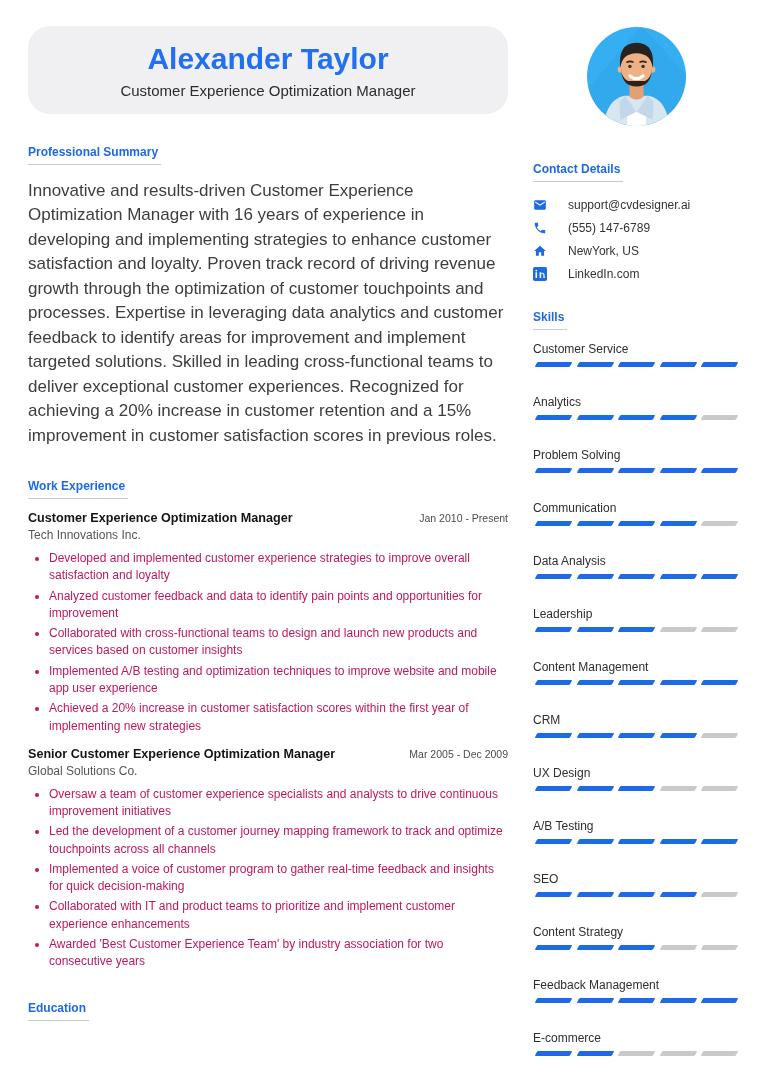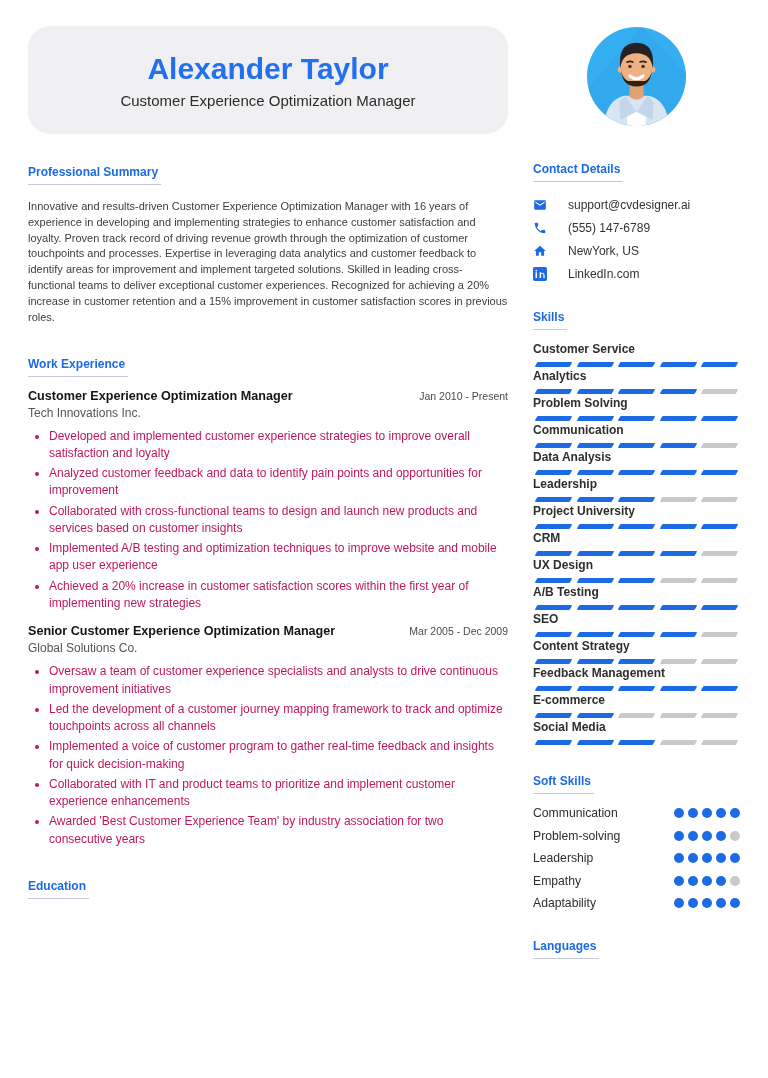--- a/index.html
+++ b/index.html
@@ -11,36 +11,36 @@
   body{
     width:768px;height:1078px;background:#ffffff;overflow:hidden;
     font-family:"Liberation Sans", sans-serif;color:#222;
   }
   .page{display:flex;padding:26px 28px 0 28px;gap:25px;}
   .main{flex:0 0 480px;width:480px;}
   .side{flex:1;min-width:0;}
 
   
   .header-card{
-    background:var(--card);border-radius:22px;height:108px;
+    background:var(--card);border-radius:22px;height:88px;
     display:flex;flex-direction:column;justify-content:center;align-items:center;text-align:center;
   }
   .name{font-size:30px;font-weight:bold;color:var(--name);line-height:1.1;margin-bottom:7px;}
   .subtitle{font-size:15px;color:#2c2c2c;}
 
   
   .section{margin-top:28px;}
   .side .section{margin-top:26px;}
   .section-heading{
     display:inline-block;color:var(--accent);font-size:12px;font-weight:bold;
     border-bottom:1px solid var(--underline);padding:0 3px 5px 0;margin:0 0 12px 0;
   }
 
   
-  .summary-text{font-size:11px;line-height:1.44;color:var(--body-text);margin:2px 0 0 0;}
+  .summary-text{font-size:17px;line-height:1.44;color:var(--body-text);margin:2px 0 0 0;}
 
   
   .entry{margin-bottom:6px;}
   .entry-header{display:flex;justify-content:space-between;align-items:baseline;gap:10px;}
   .entry-title{font-size:12.6px;font-weight:bold;color:#141414;}
   .entry-date{font-size:10.5px;color:#4c4c4c;white-space:nowrap;flex:0 0 auto;}
   .entry-sub{font-size:12px;color:var(--muted);margin:3px 0 8px 0;}
   .bullets{margin:0 0 12px 0;padding:0 0 0 21px;}
   .bullets li{font-size:12px;color:#be185d;line-height:1.44;margin-bottom:3px;}
   .entry-desc{font-size:12px;color:#3a3a3a;line-height:1.45;margin:2px 0 15px 0;}
@@ -49,21 +49,21 @@
   .avatar-wrap{display:flex;justify-content:center;padding-top:0;margin-bottom:32px;}
   .avatar{width:101px;height:101px;border-radius:50%;overflow:hidden;display:block;}
 
   
   .contact-list{list-style:none;margin:4px 0 0 0;padding:0;}
   .contact-item{display:flex;align-items:center;gap:21px;margin-bottom:9px;font-size:12px;color:#333;}
   .contact-item .cicon{width:14px;height:14px;flex:0 0 14px;display:inline-flex;}
   .contact-item .cicon svg{width:14px;height:14px;fill:var(--accent);}
 
   
-  .skill{margin-bottom:2px;font-weight:bold;}
+  .skill{margin-bottom:28px;}
   .skill-label{font-size:12px;color:#2e2e2e;margin-bottom:6px;}
   .skill-bar{display:flex;gap:7px;padding:0 3px;}
   .seg{height:5px;flex:1;background:var(--accent);transform:skewX(-28deg);border-radius:1px;}
   .seg.empty{background:var(--bar-empty);}
 
   
   .soft-row{display:flex;justify-content:space-between;align-items:center;margin-bottom:8.5px;}
   .soft-label{font-size:12.2px;color:#2e2e2e;}
   .dots{display:flex;gap:4px;}
   .dot{width:10px;height:10px;border-radius:50%;background:var(--accent);}
@@ -255,21 +255,21 @@
             <div class="skill-label">Leadership</div>
             <div class="skill-bar">
               <span class="seg"></span>
               <span class="seg"></span>
               <span class="seg"></span>
               <span class="seg empty"></span>
               <span class="seg empty"></span>
             </div>
           </div>
           <div class="skill">
-            <div class="skill-label">Project University</div>
+            <div class="skill-label">Content Management</div>
             <div class="skill-bar">
               <span class="seg"></span>
               <span class="seg"></span>
               <span class="seg"></span>
               <span class="seg"></span>
               <span class="seg"></span>
             </div>
           </div>
           <div class="skill">
             <div class="skill-label">CRM</div>

